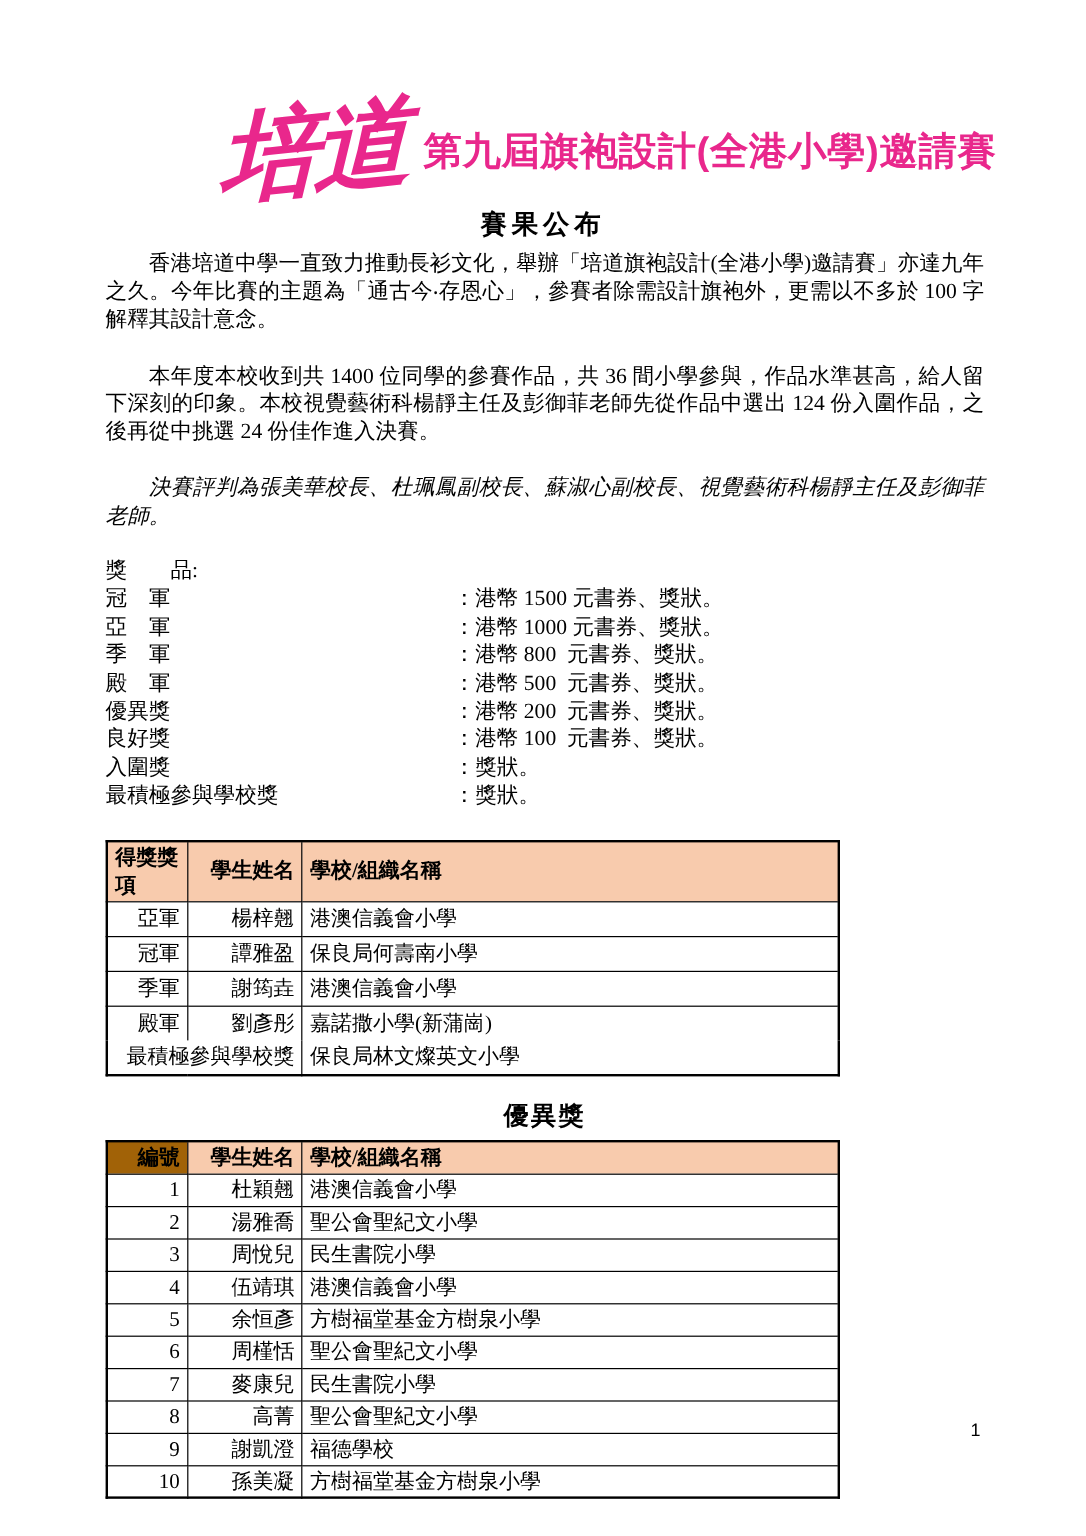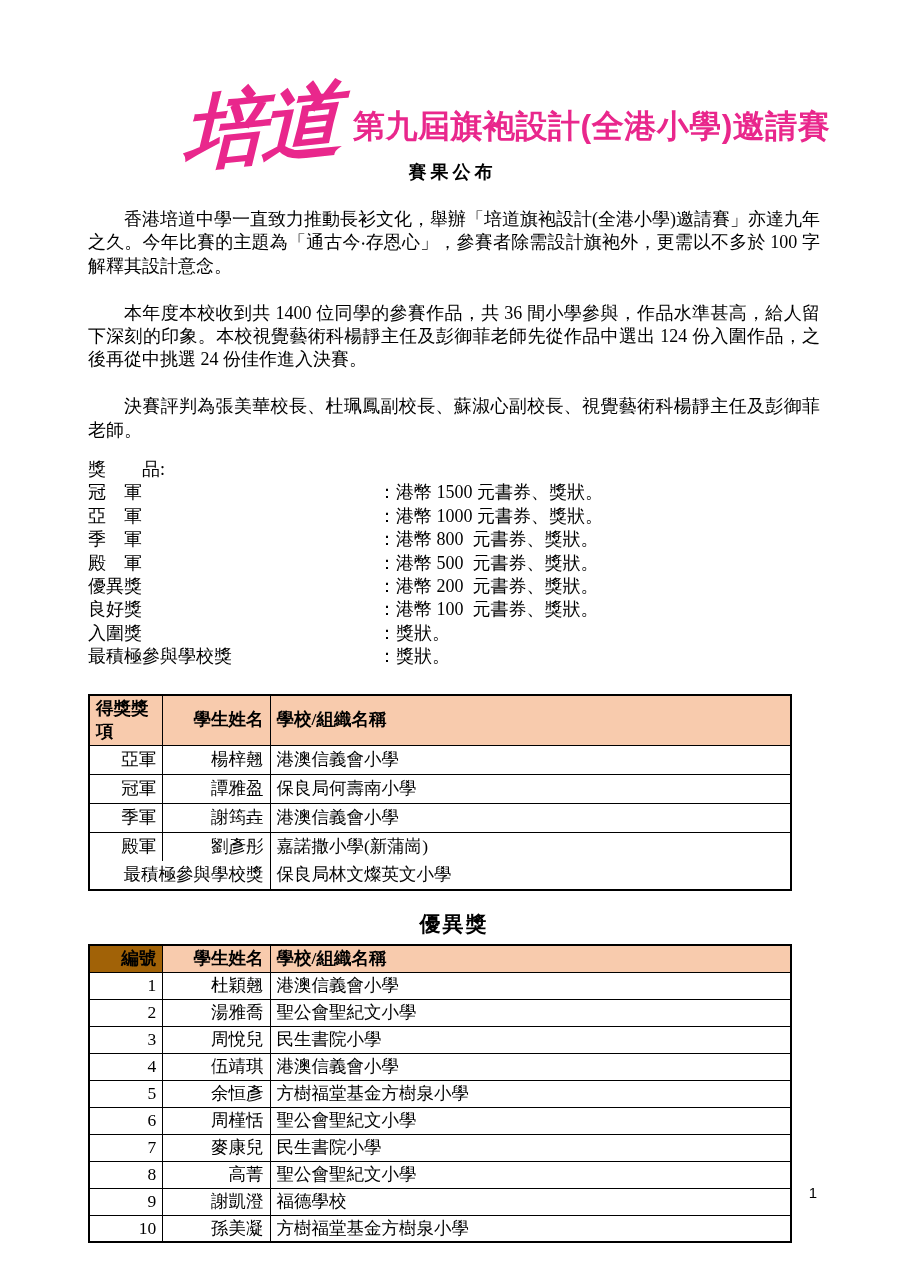--- a/index.html
+++ b/index.html
@@ -27,42 +27,42 @@
     font-family:"DejaVu Serif","Liberation Serif",serif;
   }
   .logo-title {
     font-family:"Liberation Sans","DejaVu Sans",sans-serif;
     font-weight:bold;
     font-size:32px; line-height:36px;
     margin:26px 0 0 14px;
     letter-spacing:0.5px;
   }
   .doc-title {
-    position:absolute; top:160px; left:0; width:905px;
+    position:absolute; top:172px; left:0; width:905px;
     text-align:center;
-    font-size:18px; font-weight:bold; letter-spacing:4px;
+    font-size:22px; font-weight:bold; letter-spacing:4px;
   }
   
   .content {
     position:absolute; top:208px; left:88px; width:732px;
     font-size:18px; line-height:23.4px;
   }
   .para {
     text-align:justify;
     text-indent:2em;
     margin-bottom:23.4px;
   }
-  .para.tight { margin-bottom:16px; }
-  .prize-label { white-space:pre; }
+  .para.tight { margin-bottom:0;font-style:italic; }
+  .prize-label { white-space:pre;margin-top:22px; }
   .prize-row { display:flex; }
   .prize-name { width:290px; flex:0 0 290px; white-space:pre; }
   .prize-value { white-space:pre; }
   
   table.results {
-    width:704px;
+    width:612px;
     border-collapse:collapse;
     border:2px solid #000;
     font-size:17.5px;
     margin-top:25px;
   }
   table.results th, table.results td {
     border:1px solid #000;
     padding:1px 6px;
     height:29px;
     font-weight:normal;

